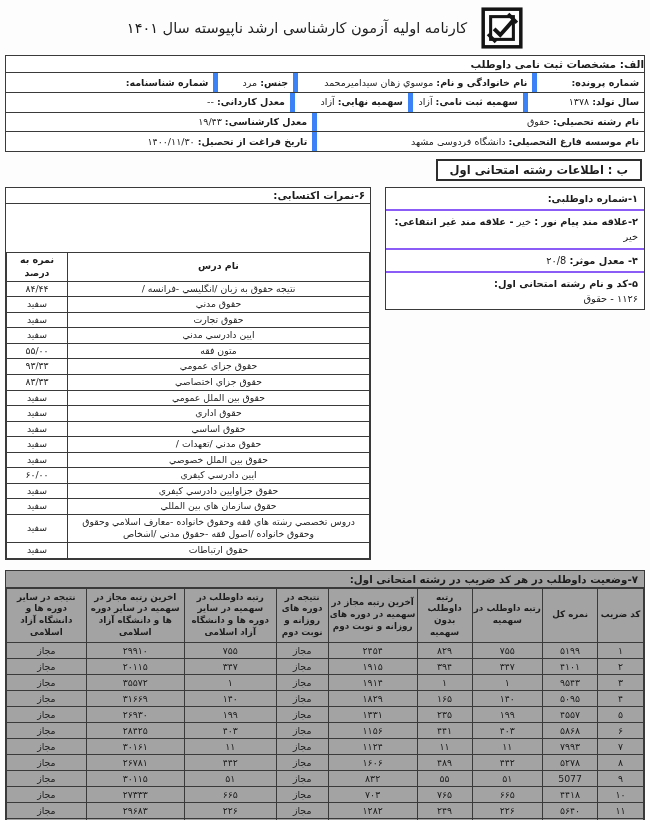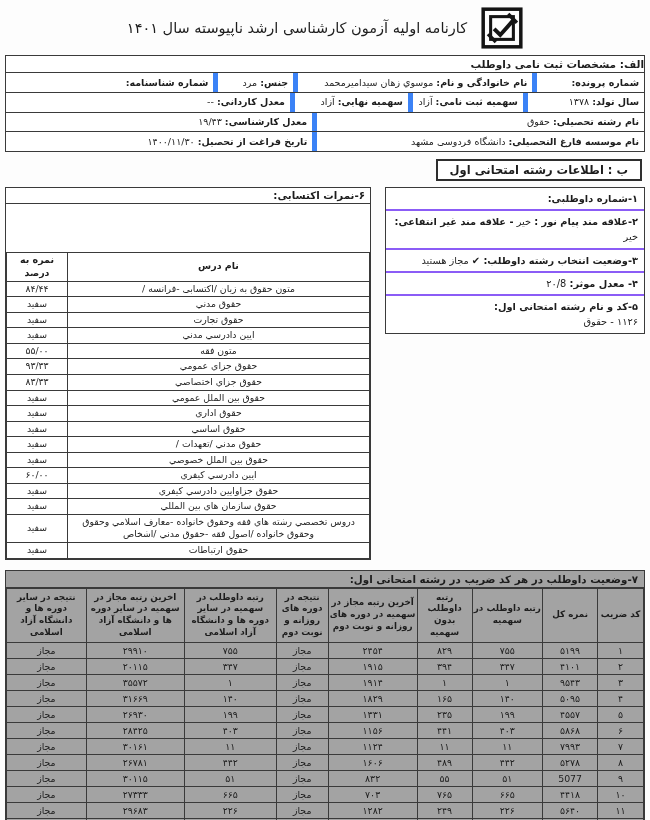--- a/index.html
+++ b/index.html
@@ -94,37 +94,36 @@
 
   <div>
     <span class="sec-b-tag">ب : اطلاعات رشته امتحانی اول</span>
   </div>
 
   <div class="cols">
 
     <div class="panel-b" id="panel-b">
         <div class="b-item"><span class="lbl">۱-شماره داوطلبی:</span><span class="val">  </span></div>
         <div class="b-item"><span class="lbl">۲-علاقه مند پیام نور :</span><span class="val"> خیر </span><span class="lbl">- علاقه مند غیر انتفاعی:</span><span class="val"> خیر</span></div>
-        <div class="b-item"><span class="lbl">۳-وضعیت انتخاب رشته داوطلب:</span><span class="chk"> ✔</span><span class="val"> مجاز هستید </span></div>
         <div class="b-item"><span class="lbl">۴- معدل موثر:</span><span class="val"> ۲۰/8 </span></div>
         <div class="b-item"><span class="lbl">۵-کد و نام رشته امتحانی اول:</span><div class="val">۱۱۲۶ - حقوق</div></div>
       </div>
 
     <div class="grades">
       <div class="g-title">۶-نمرات اکتسابی:</div>
       <table class="g">
         <thead>
           <tr>
             <th>نام درس</th>
             <th class="score">نمره به درصد</th>
           </tr>
         </thead>
         <tbody id="g-body">
             <tr>
-              <td>متون حقوق به زبان /اکتسابی -فرانسه /</td>
+              <td>نتیجه حقوق به زبان /انگلیسي -فرانسه /</td>
               <td class="score">۸۴/۴۴</td>
             </tr>
             <tr>
               <td>حقوق مدني</td>
               <td class="score">سفید</td>
             </tr>
             <tr>
               <td>حقوق تجارت</td>
               <td class="score">سفید</td>
             </tr>

